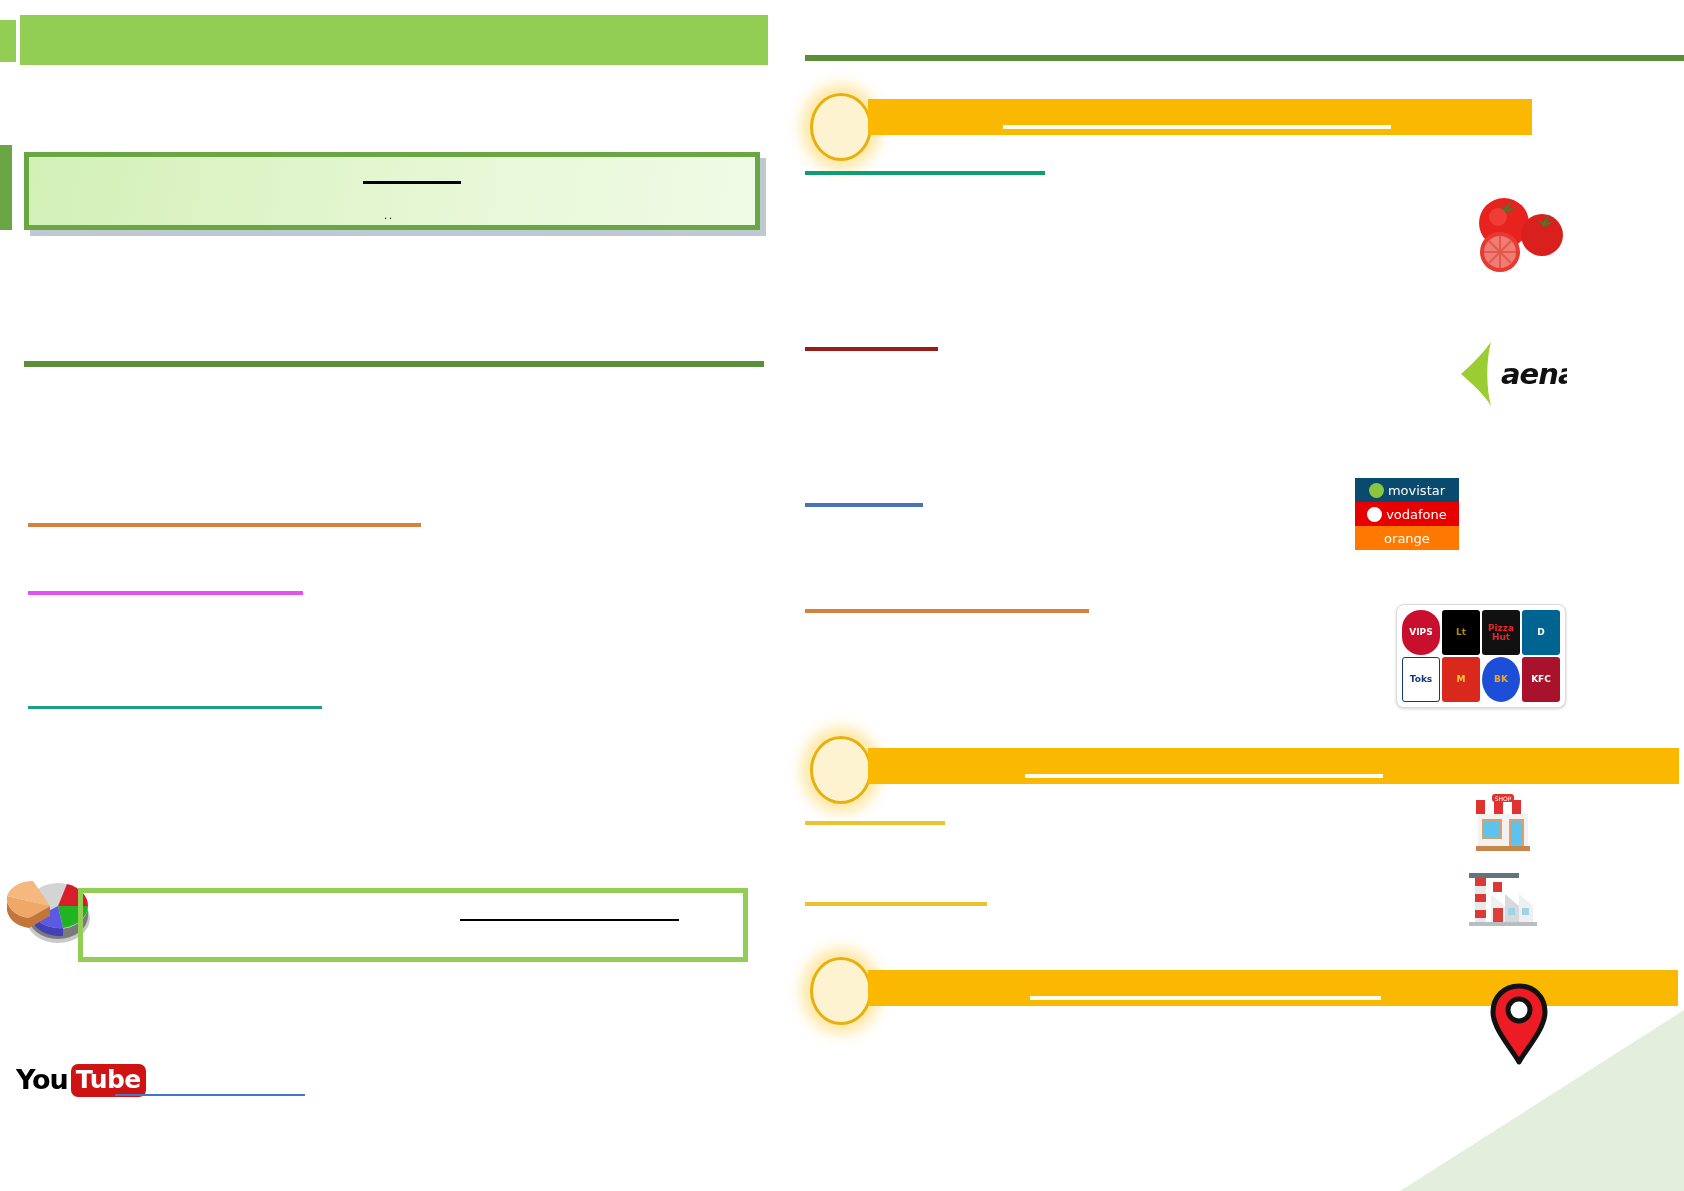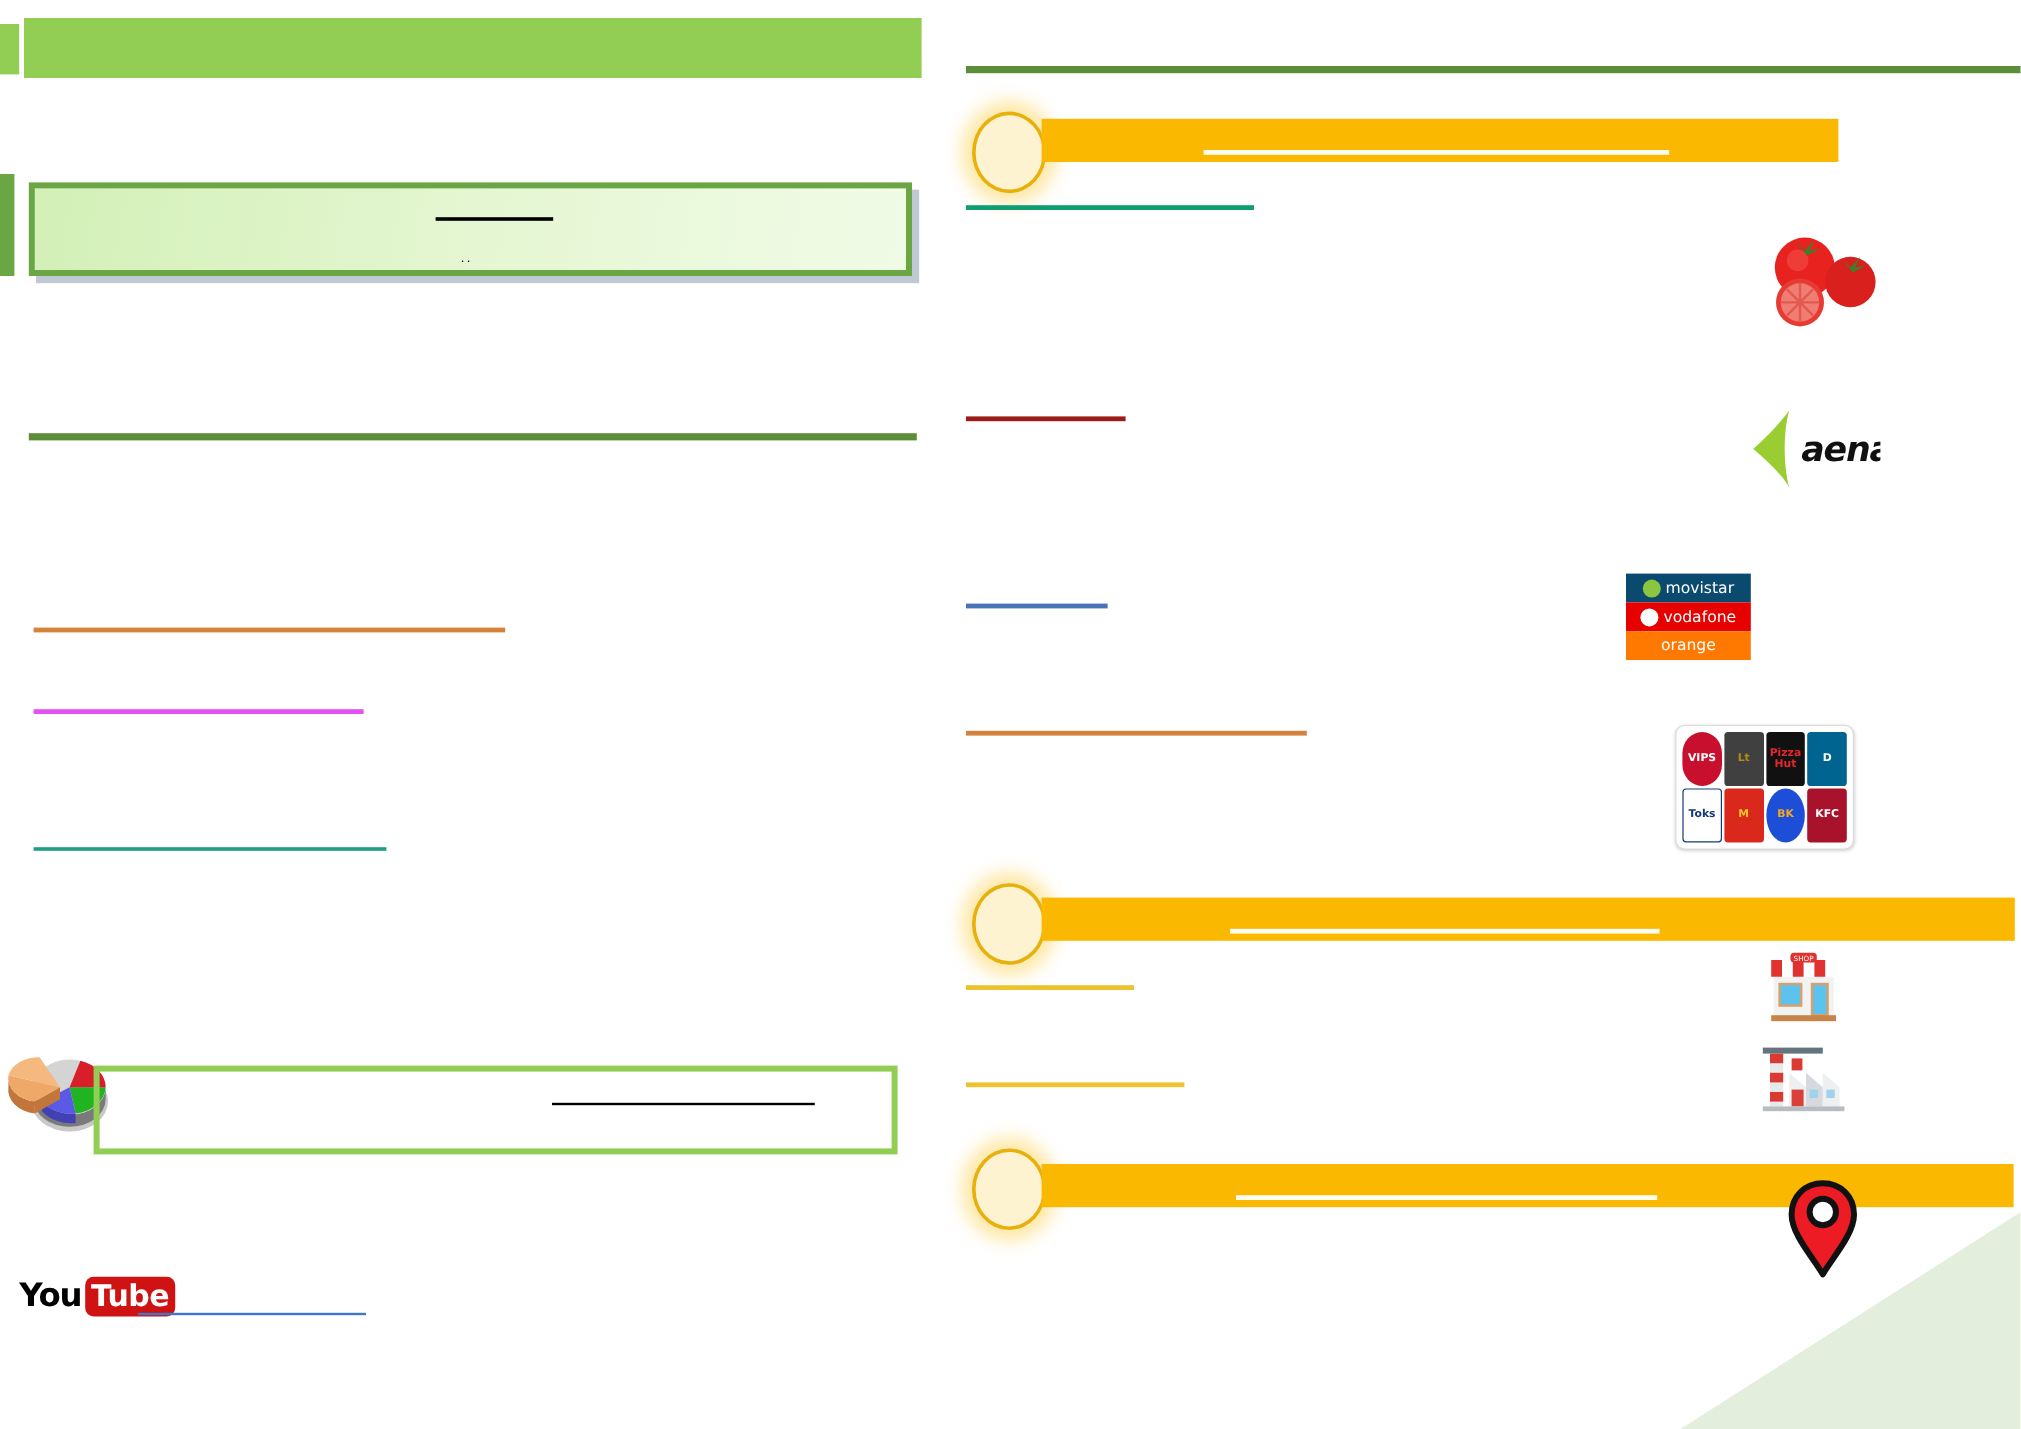--- a/index.html
+++ b/index.html
@@ -195,21 +195,21 @@
   .ul-maroon-r { left: 805px; top: 347px; width: 133px; height: 4px; background: #9B1B17; }
   .ul-blue-r   { left: 805px; top: 503px; width: 118px; height: 4px; background: #4A72B8; }
   .ul-orange-r { left: 805px; top: 609px; width: 284px; height: 4px; background: #D4823C; }
   .ul-yellow1  { left: 805px; top: 821px; width: 140px; height: 4px; background: #ECC32E; }
   .ul-yellow2  { left: 805px; top: 902px; width: 182px; height: 4px; background: #ECC32E; }
 
   
   .img-tomato  { left: 1468px; top: 195px; width: 98px; height: 78px; }
   .img-aena    { left: 1455px; top: 340px; width: 112px; height: 68px; }
   .img-telcos  { left: 1355px; top: 478px; width: 104px; height: 74px; }
-  .img-food    { left: 1396px; top: 604px; width: 149px; height: 104px; }
+  .img-food    { left: 1396px; top: 604px; width: 170px; height: 104px; }
   .img-shop    { left: 1470px; top: 790px; width: 66px; height: 66px; }
   .img-factory { left: 1467px; top: 868px; width: 72px; height: 62px; }
   .img-pin     { left: 1490px; top: 983px; width: 58px; height: 82px; }
 
   
   .telco-row {
     height: 24px;
     display: flex;
     align-items: center;
     justify-content: center;
@@ -259,21 +259,21 @@
     justify-content: center;
     font-size: 9px;
     font-weight: bold;
     font-family: "DejaVu Sans", sans-serif;
     border-radius: 3px;
     text-align: center;
     line-height: 1;
     overflow: hidden;
   }
   .chip-vips   { background: #C8102E; color: #fff; border-radius: 50%/40%; }
-  .chip-lemon  { background: #404040; color: #B08D16; text-align: center; }
+  .chip-lemon  { background: #000000; color: #B08D16; text-align: center; }
   .chip-toks   { background: #ffffff; color: #123A7A; border: 1px solid #123A7A; }
   .chip-pizza  { background: #111111; color: #E8252A; }
   .chip-dom    { background: #006491; color: #fff; }
   .chip-mcd    { background: #DA291C; color: #FFC72C; }
   .chip-bk     { background: #1d4ed8; color: #F5A623; border-radius: 50%; }
   .chip-kfc    { background: #A8122A; color: #fff; }
 
   
   .corner-tri {
     left: 1400px;

